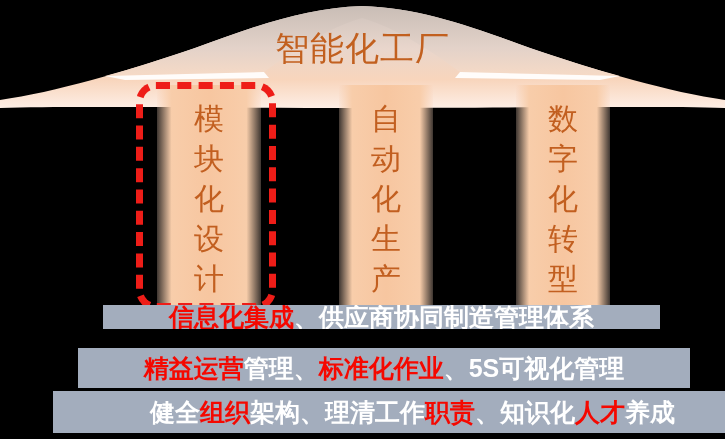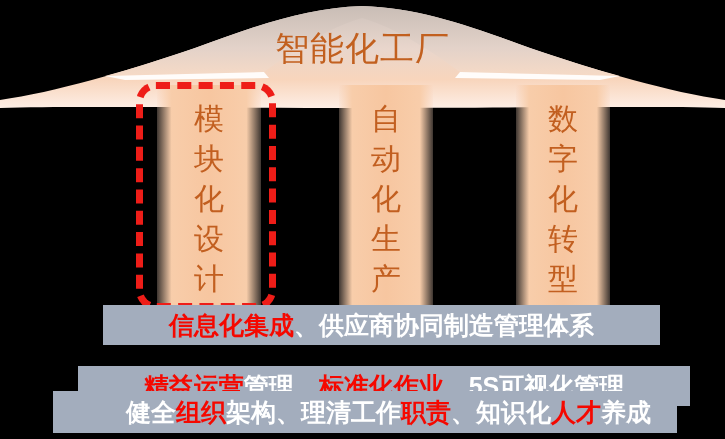--- a/index.html
+++ b/index.html
@@ -84,23 +84,23 @@
   .bar .txt {
     font-family: "Liberation Sans", "DejaVu Sans", sans-serif;
     font-weight: bold;
     font-size: 26px;
     line-height: 1;
     letter-spacing: 0px;
   }
   .bar .w { color: #ffffff; }
   .bar .r { color: #f50800; }
 
-  #bar-1 { left: 103px; top: 305px; width: 557px; height: 40px; }
-  #bar-2 { left: 78px;  top: 366px; width: 612px; height: 40px; }
-  #bar-3 { left: 53px;  top: 391px; width: 624px; height: 42px; padding-left: 47px; }
+  #bar-1 { left: 103px; top: 305px; width: 557px; height: 24px; }
+  #bar-2 { left: 78px;  top: 348px; width: 612px; height: 40px; }
+  #bar-3 { left: 53px;  top: 391px; width: 672px; height: 42px; padding-left: 47px; }
 
   #bar-1 .txt { font-size: 25px; }
   #bar-2 .txt { font-size: 25px; }
   #bar-3 .txt { font-size: 25px; }
 
   
   #factory-title {
     position: absolute;
     left: 0;
     top: 30px;

